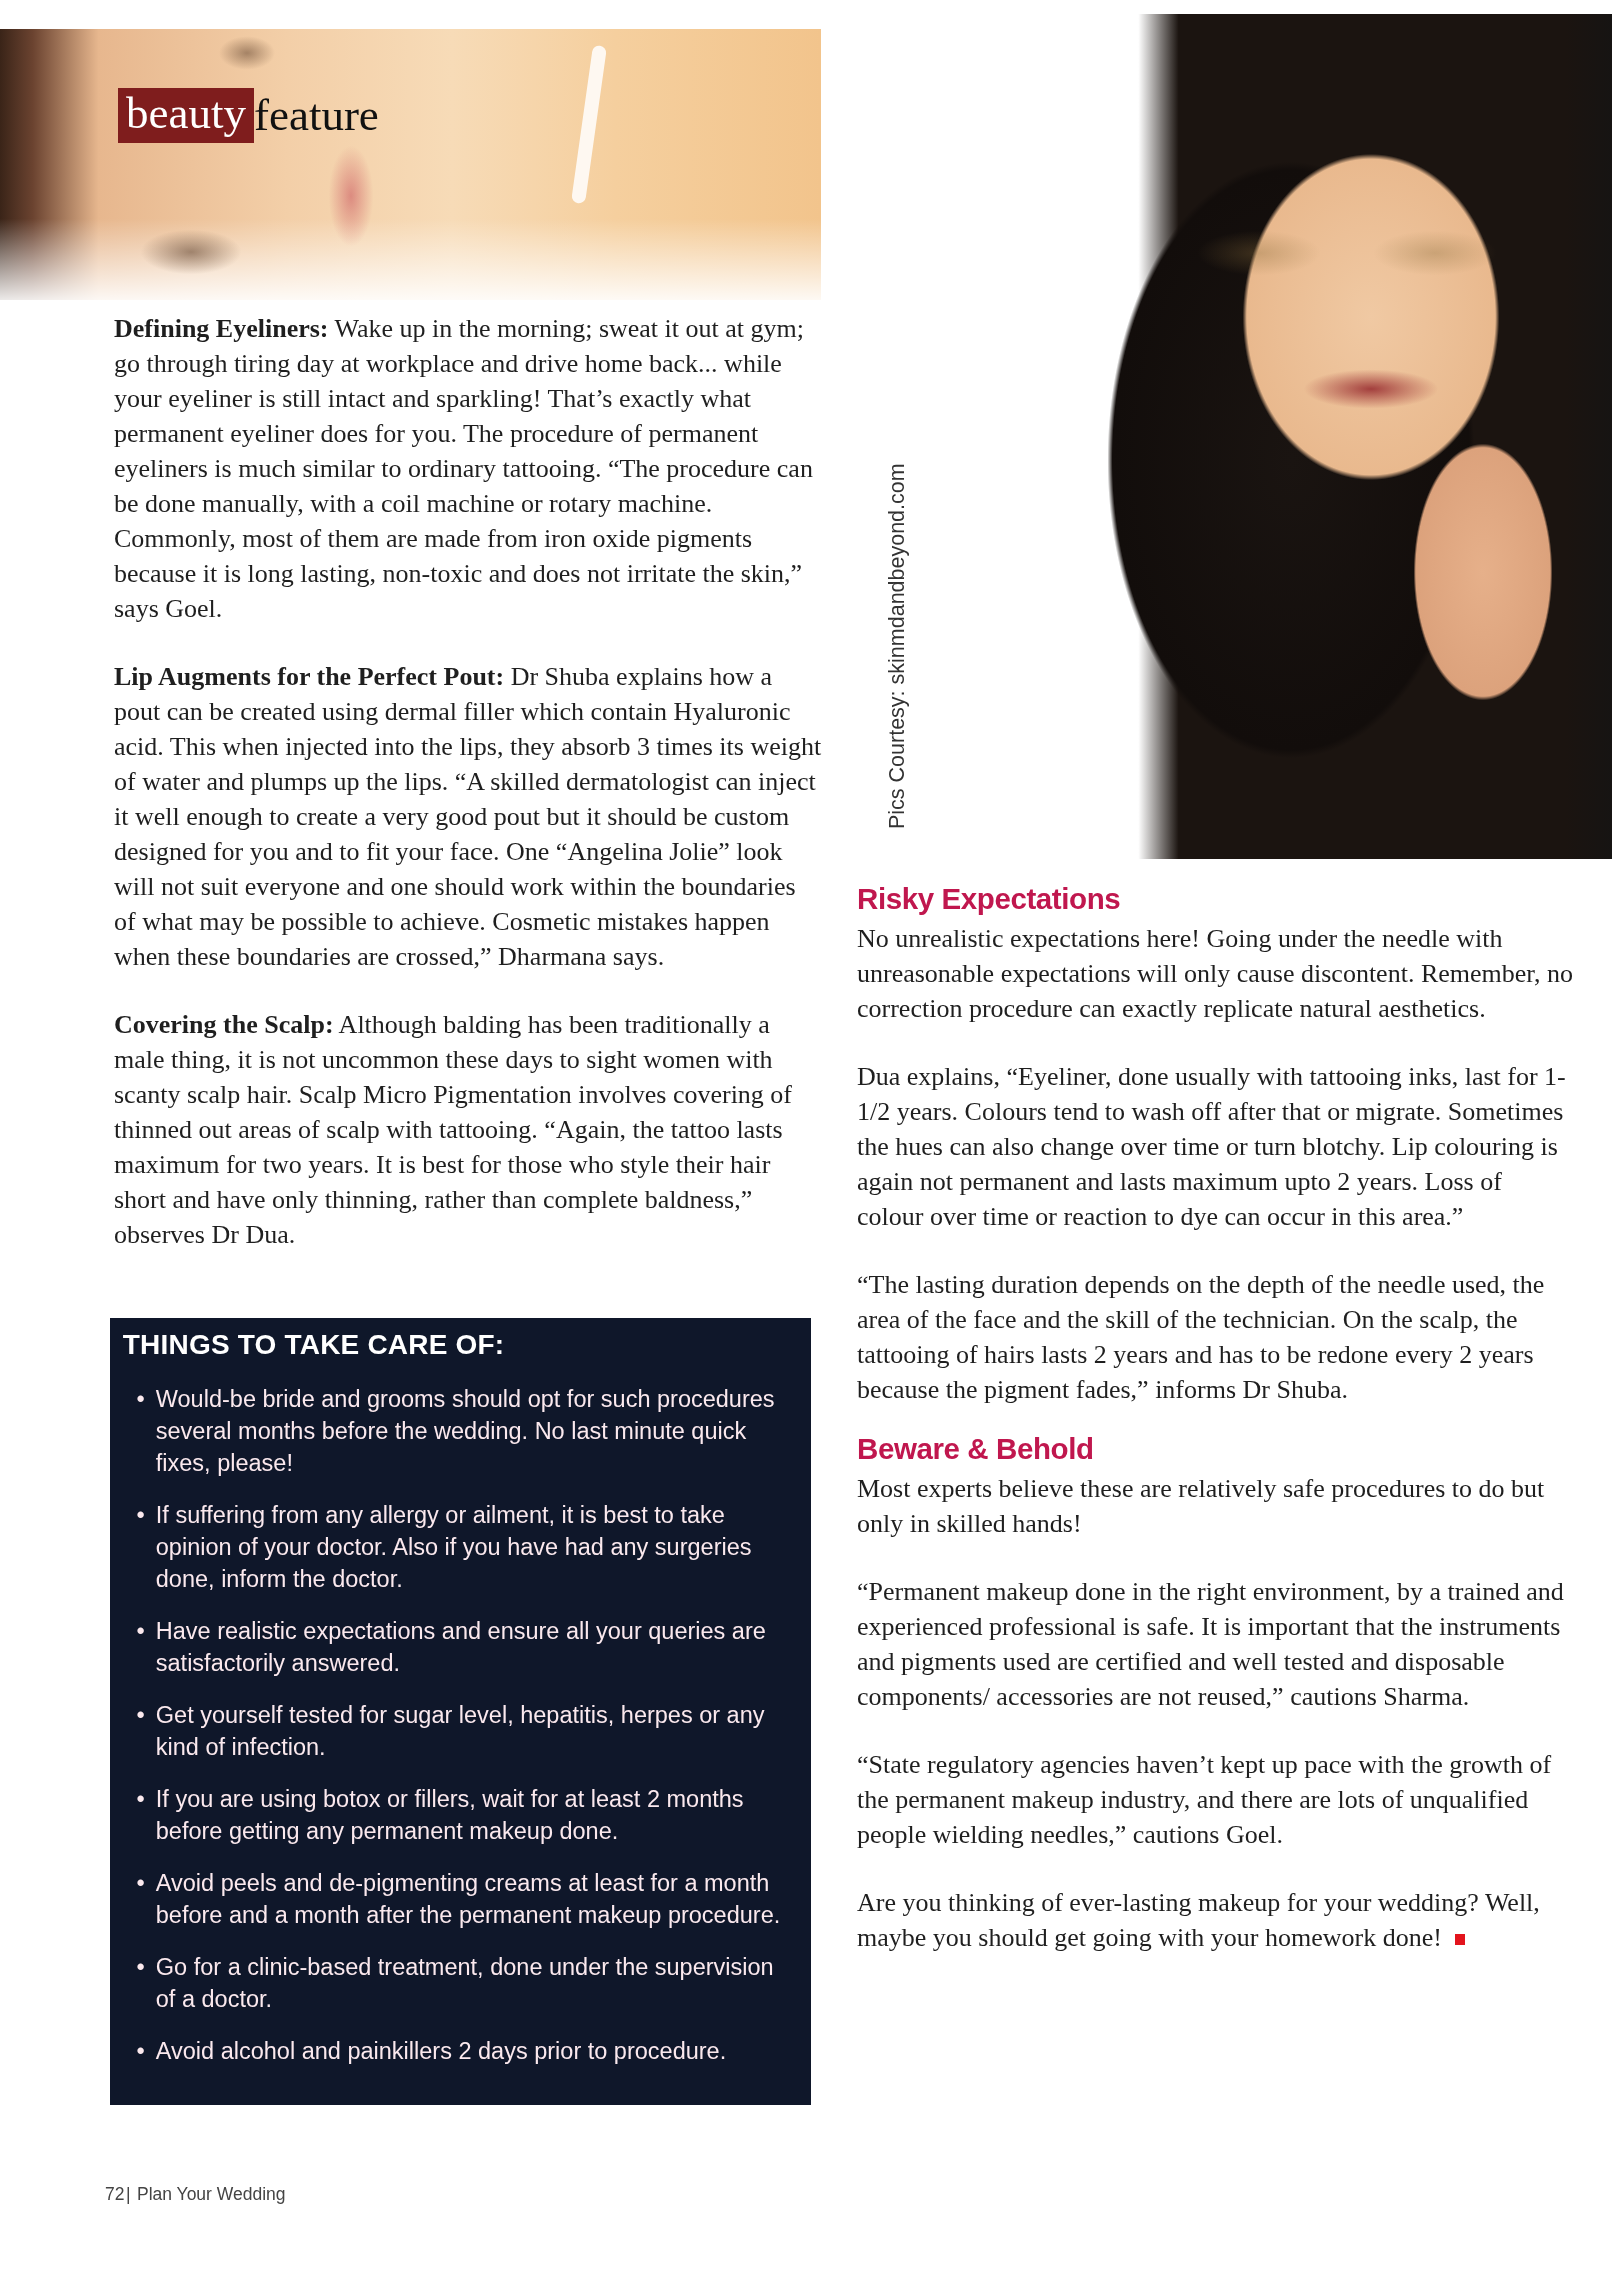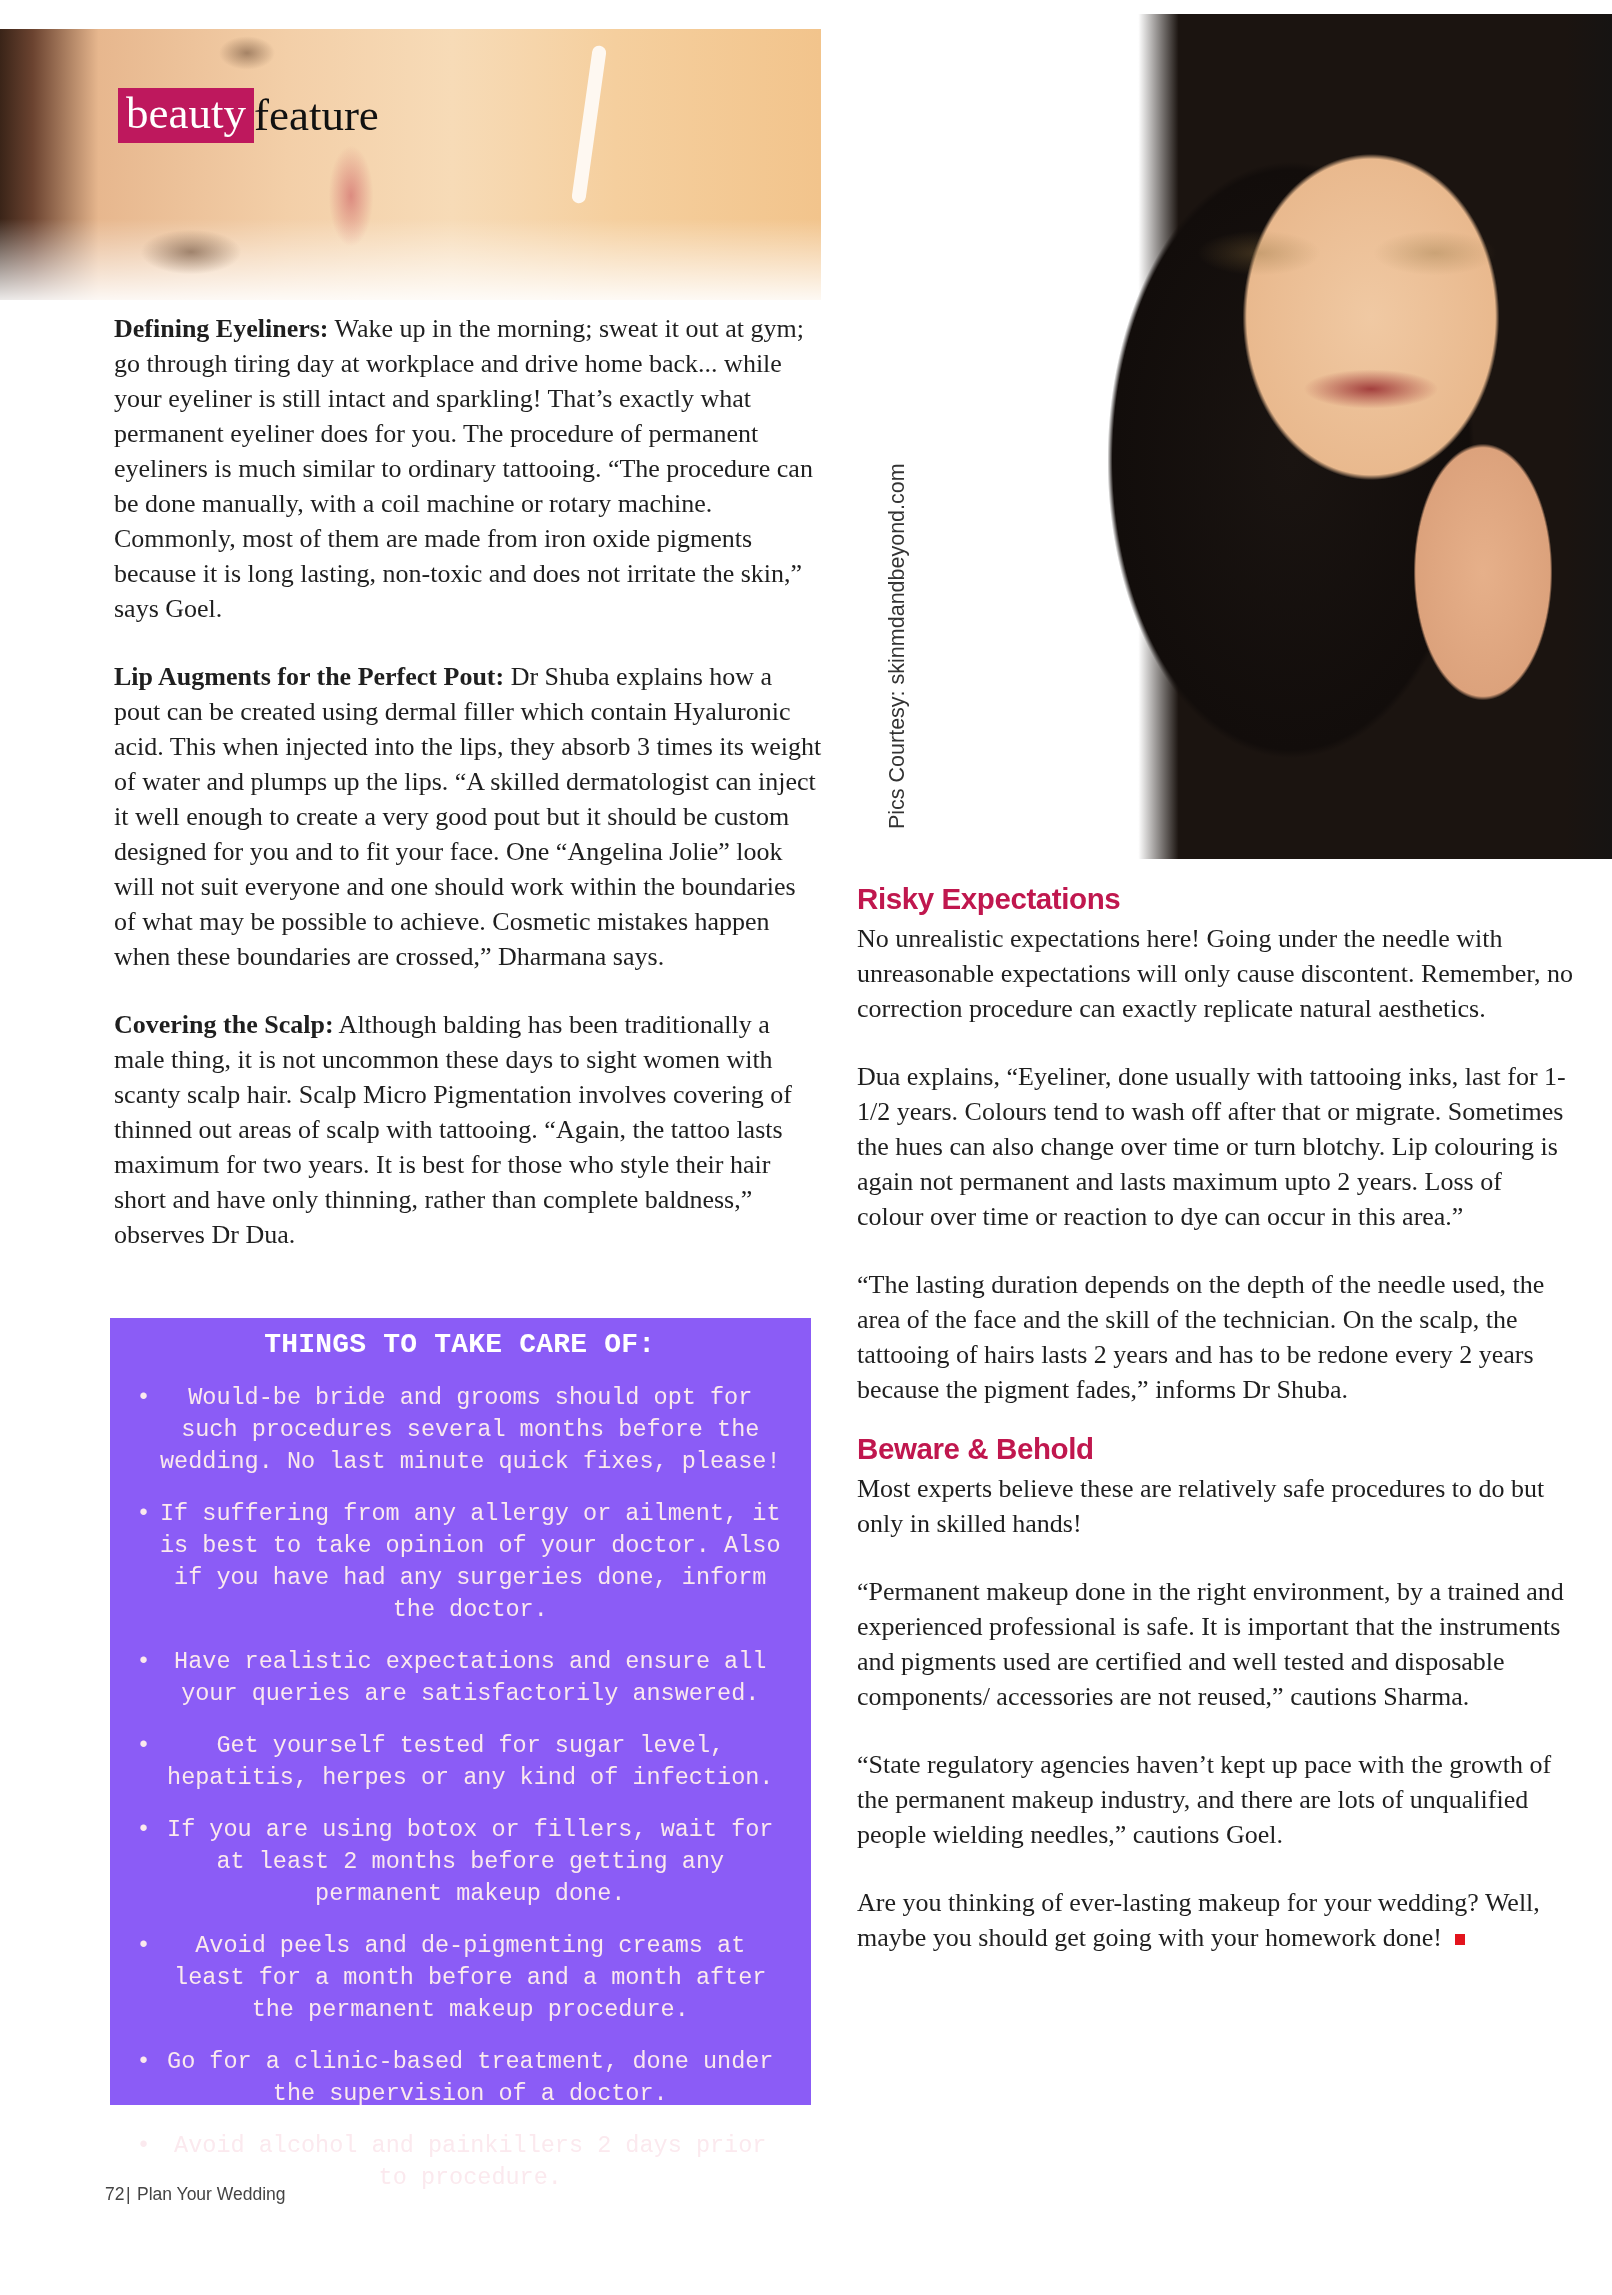--- a/index.html
+++ b/index.html
@@ -12,21 +12,21 @@
     position:absolute; left:0; top:29px; width:821px; height:271px;
     background:
       radial-gradient(ellipse 72px 32px at 191px 223px, rgba(90,60,40,0.55), transparent 70%),
       radial-gradient(ellipse 32px 72px at 351px 167px, rgba(200,80,90,0.55), transparent 70%),
       radial-gradient(ellipse 40px 24px at 247px 24px, rgba(90,60,40,0.5), transparent 70%),
       linear-gradient(180deg, rgba(255,255,255,0) 70%, rgba(255,255,255,0.9) 100%),
       linear-gradient(90deg, #3a2418 0%, #6b4330 4%, #e7b78e 12%, #f3cfa8 35%, #f7dbb7 55%, #f5cf9e 75%, #f2c48c 100%);
   }
   .hero-left .strap { position:absolute; left:582px; top:16px; width:14.3px; height:159px; border-radius:8px; background:rgba(255,255,255,0.85); transform:rotate(8deg); }
   .section-tag { position:absolute; left:118px; top:88px; display:flex; align-items:center; font-size:45px; line-height:1; }
-  .section-tag .tag-box { background:#be185d; color:#fff; padding:3.2px 8px 6.4px 8px; }
+  .section-tag .tag-box { background:#7f1d1d; color:#fff; padding:3.2px 8px 6.4px 8px; }
   .section-tag .tag-text { color:#111; padding-left:0; }
 
   
   .hero-right {
     position:absolute; left:1108px; top:14.3px; width:505px; height:845px;
     background:
       radial-gradient(ellipse 120px 56px at 151px 239px, rgba(255,255,255,0) 50%, transparent 51%),
       radial-gradient(ellipse 88px 32px at 151px 239px, rgba(140,110,60,0.35), transparent 70%),
       radial-gradient(ellipse 88px 32px at 327px 239px, rgba(140,110,60,0.35), transparent 70%),
       radial-gradient(ellipse 96px 28px at 263px 375px, rgba(150,40,45,0.85), transparent 70%),
@@ -44,22 +44,22 @@
   .col { position:absolute; font-size:26px; line-height:35px; }
   .col p { margin:0 0 33px 0; }
   .col b { font-weight:bold; }
   .left-col { left:114px; top:311px; width:709px; }
   .right-col { left:857px; top:881px; width:717px; }
   .subhead { font-family:"Liberation Sans", sans-serif; font-weight:bold; color:#c0174e; font-size:29.5px; margin:0 0 4.8px 0; letter-spacing:-0.4px; }
   .end-mark { display:inline-block; width:10.4px; height:10.4px; background:#e3141d; margin-left:12.8px; vertical-align:middle; }
 
   .care-box {
     position:absolute; left:110px; top:1318px; width:701px; height:787px;
-    background:#8b5cf6; color:#fbe9ee; font-family:Liberation Mono, monospace;
-    box-sizing:border-box; padding:11px 14.3px 0 12.8px;text-align:center;
+    background:#0f172a; color:#fbe9ee; font-family:Liberation Sans, sans-serif;
+    box-sizing:border-box; padding:11px 14.3px 0 12.8px;
   }
   .care-box h3 { margin:0 0 22px 0; font-size:28px; font-weight:bold; color:#ffffff; letter-spacing:0.2px; }
   .care-box ul { list-style:none; margin:12px; padding:0; }
   .care-box li { position:relative; padding-left:21px; font-size:23.5px; line-height:32px; margin-bottom:20px; }
   .care-box li::before { content:"•"; position:absolute; left:1.6px; top:0; }
 
   .footer { position:absolute; left:105px; top:2184px; font-family:"Liberation Sans", sans-serif; font-size:17.5px; color:#444; }
 </style>
 </head>
 <body>

